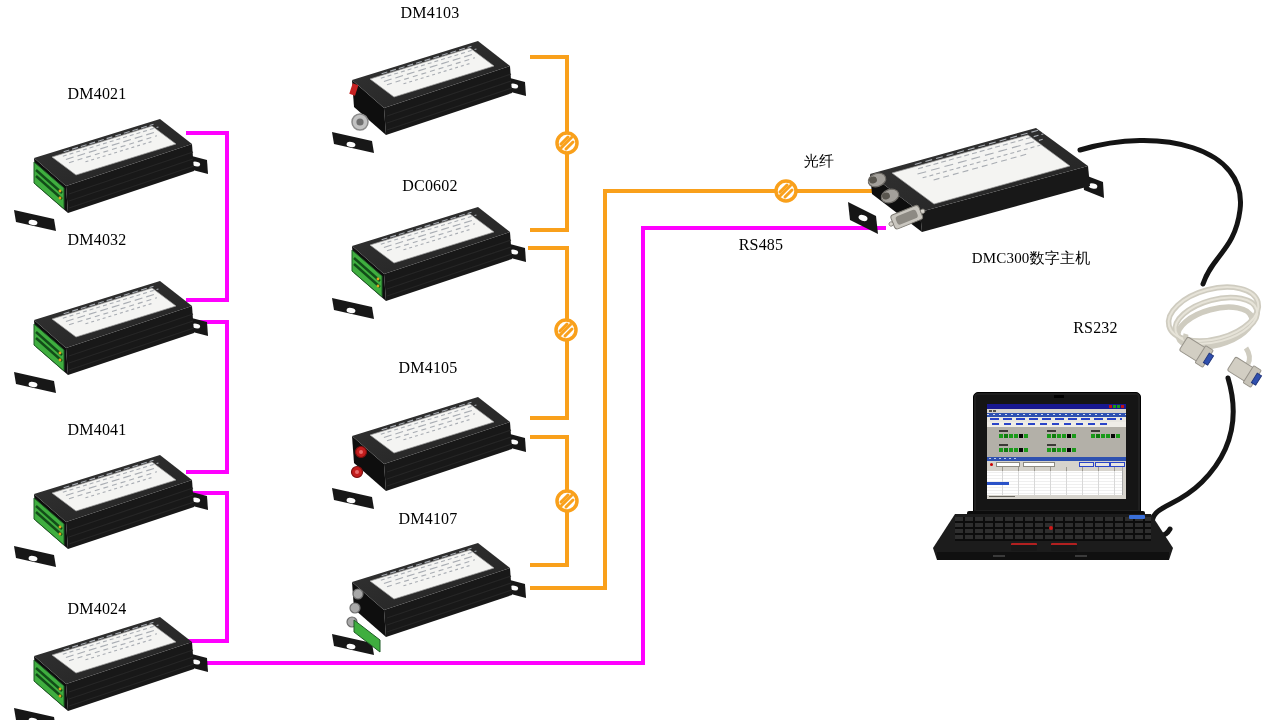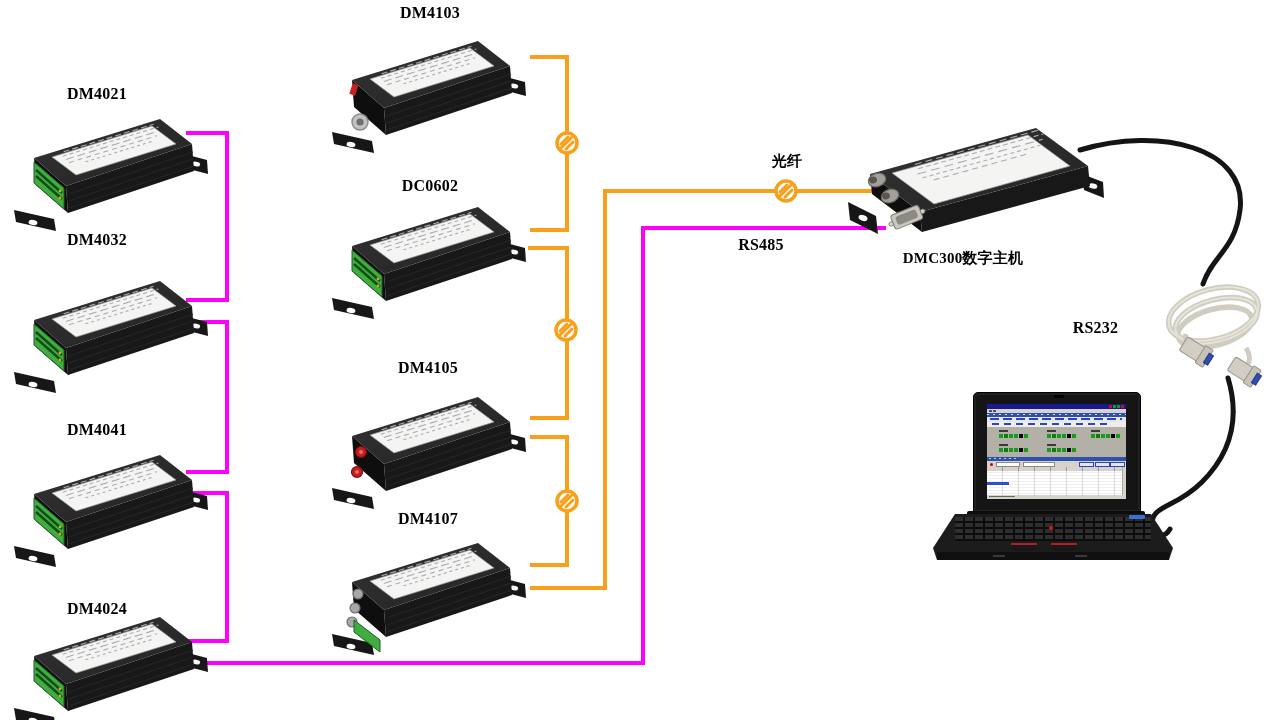--- a/index.html
+++ b/index.html
@@ -1,20 +1,20 @@
 <!DOCTYPE html>
 <html><head>
 <meta charset="utf-8">
 <style>
   html,body{margin:0;padding:0;background:#fff;}
   #stage{position:relative;width:1270px;height:720px;background:#ffffff;overflow:hidden;
          font-family:"Liberation Serif", serif;}
   #wires{position:absolute;left:0;top:0;z-index:1;}
   .dev{position:absolute;z-index:2;}
-  .lab{position:absolute;z-index:3;font-weight:bold;font-size:16px;color:#000;
+  .lab{position:absolute;z-index:3;font-weight:normal;font-size:16px;color:#000;
        text-align:center;letter-spacing:.2px;white-space:nowrap;}
   .lab.cn{font-size:15px;}
   
   #laptop{position:absolute;left:933px;top:390px;width:240px;height:175px;z-index:2;}
   #lid{position:absolute;left:40px;top:2px;width:166px;height:119px;background:#151515;
        border:1px solid #000;border-radius:5px 5px 2px 2px;box-shadow:inset 0 0 0 2px #1f1f1f;}
   #cam{position:absolute;left:80px;top:2px;width:10px;height:3px;background:#000;}
   #screen{position:absolute;left:13px;top:11px;width:139px;height:95px;background:#c6c3bb;overflow:hidden;}
   .srow{position:absolute;left:0;width:139px;}
   .r-title{top:0;height:5px;background:#181890;}
@@ -333,18 +333,18 @@
   </div>
 
   <div class="lab" style="left:37px;top:85px;width:120px">DM4021</div>
   <div class="lab" style="left:37px;top:231px;width:120px">DM4032</div>
   <div class="lab" style="left:37px;top:421px;width:120px">DM4041</div>
   <div class="lab" style="left:37px;top:600px;width:120px">DM4024</div>
   <div class="lab" style="left:370px;top:4px;width:120px">DM4103</div>
   <div class="lab" style="left:370px;top:177px;width:120px">DC0602</div>
   <div class="lab" style="left:368px;top:359px;width:120px">DM4105</div>
   <div class="lab" style="left:368px;top:510px;width:120px">DM4107</div>
-  <div class="lab cn" style="left:742px;top:152px;width:90px">光纤</div>
+  <div class="lab cn" style="left:774px;top:152px;width:90px">光纤</div>
   <div class="lab" style="left:711px;top:236px;width:100px">RS485</div>
   <div class="lab" style="left:1053px;top:319px;width:85px">RS232</div>
-  <div class="lab cn" style="left:868px;top:249px;width:190px">DMC300数字主机</div>
+  <div class="lab cn" style="left:936px;top:249px;width:190px">DMC300数字主机</div>
 
 </div>
 
 </body></html>

